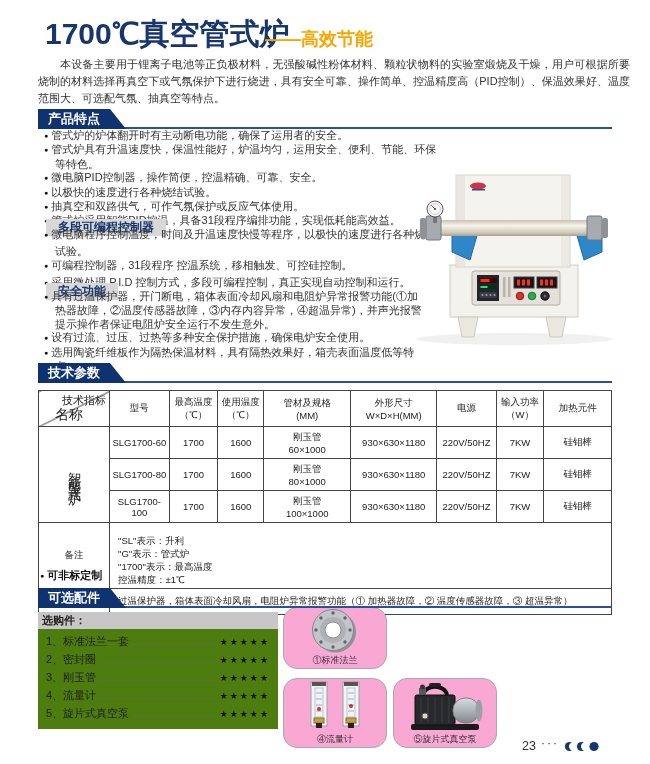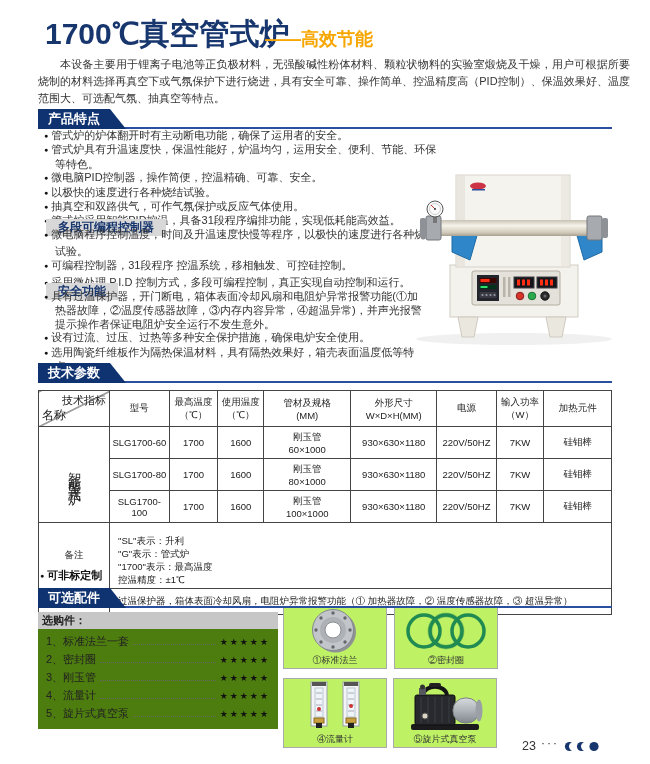--- a/index.html
+++ b/index.html
@@ -37,39 +37,39 @@
                table-layout:fixed; font-size:9.5px; color:#222; background:#fff; }
   .spec td { border:1px solid #444; text-align:center; vertical-align:middle;
              white-space:pre-line; padding:1px 2px; }
   .spec tr.h td { height:32px; }
   .spec tr.r td { height:32px; }
   .spec tr.remark td { height:22px; }
   .spec tr.safety td { height:26px; }
   td.diag { position:relative;
             background:linear-gradient(to bottom right, #fff 49.2%, #444 49.2%, #444 50.4%, #fff 50.4%); }
   .diag .dt { position:absolute; top:2px; right:3px; font-size:11px; }
-  .diag .db { position:absolute; bottom:2px; left:3px; font-size:12px; }
+  .diag .db { position:absolute; bottom:2px; left:16px; font-size:14px; }
   .vertname { display:inline-block; writing-mode:vertical-lr; text-orientation:upright;
               font-size:13px; letter-spacing:4px; color:#222; }
   .spec td.leftcell { text-align:left; padding-left:8px; }
   .remark .leftcell span { margin-right:24px; }
 
   .custom-note { position:absolute; left:40px; top:568px; font-size:11px; font-weight:bold; color:#111; }
 
   
   .optbox { position:absolute; left:38px; top:612px; width:240px; }
   .optbox .hd { background:#c7c7c7; height:17px; line-height:17px; font-size:11px; font-weight:bold;
                 color:#222; padding:0 4px; }
   .optbox .bd { background:#4d7c0f; padding:4px 8px 6px; }
   .opt-item { display:flex; align-items:baseline; font-size:11px; line-height:17px; color:#222; }
   .leader { flex:1; border-bottom:1px dotted #666; margin:0 4px; height:11px; min-width:10px; }
   .stars { font-size:9px; letter-spacing:2px; white-space:nowrap; color:#111; }
 
   
-  .card { position:absolute; background:#bef264; border:1px solid #a9a9a9; border-radius:0;
+  .card { position:absolute; background:#f9a8d4; border:1px solid #a9a9a9; border-radius:14px;
           display:flex; flex-direction:column; align-items:center; }
   .card .cimg { flex:1; display:flex; align-items:center; justify-content:center; width:100%; overflow:hidden; }
   .caption { font-size:9px; color:#333; line-height:13px; padding-bottom:1px; }
   .c1 { left:283px; top:607px; width:104px; height:62px; }
   .c2 { left:394px; top:607px; width:104px; height:62px; }
   .c3 { left:503px; top:607px; width:104px; height:62px; }
   .c4 { left:283px; top:678px; width:104px; height:70px; }
   .c5 { left:393px; top:678px; width:104px; height:70px; }
 
   .furnace { position:absolute; left:398px; top:120px; }
@@ -304,31 +304,20 @@
           <circle cx="34" cy="34" r="1.7" fill="#63676b"></circle>
         <circle cx="29" cy="22" r="1.7" fill="#63676b"></circle>
           <circle cx="34" cy="10" r="1.7" fill="#63676b"></circle>
         <circle cx="46" cy="5" r="1.7" fill="#63676b"></circle>
           <circle cx="58" cy="10" r="1.7" fill="#63676b"></circle>
       </svg>
     </div>
     <div class="caption">①标准法兰</div>
   </div>
 
-  <div class="card c2">
-    <div class="cimg">
-      <svg width="96" height="46" viewBox="0 0 96 46">
-        <circle cx="26" cy="23" r="16" fill="none" stroke="#1f8a52" stroke-width="3.5"></circle>
-        <circle cx="48" cy="23" r="16" fill="none" stroke="#17754442" stroke-width="5"></circle>
-        <circle cx="48" cy="23" r="16" fill="none" stroke="#1f8a52" stroke-width="3.5"></circle>
-        <circle cx="70" cy="23" r="16" fill="none" stroke="#1f8a52" stroke-width="3.5"></circle>
-      </svg>
-    </div>
-    <div class="caption">②密封圈</div>
-  </div>
 
 
   <div class="card c4">
     <div class="cimg">
       <svg width="96" height="52" viewBox="0 0 96 52">
         <g>
           <rect x="24" y="2" width="16" height="44" fill="#f4f4f6" stroke="#9aa0a6"></rect>
           <rect x="25" y="2" width="14" height="4" fill="#555"></rect>
           <rect x="28" y="8" width="8" height="29" fill="#eef4f8" stroke="#b8c6cf"></rect>
           <line x1="29" y1="13" x2="35" y2="13" stroke="#99a" stroke-width="0.8"></line>

